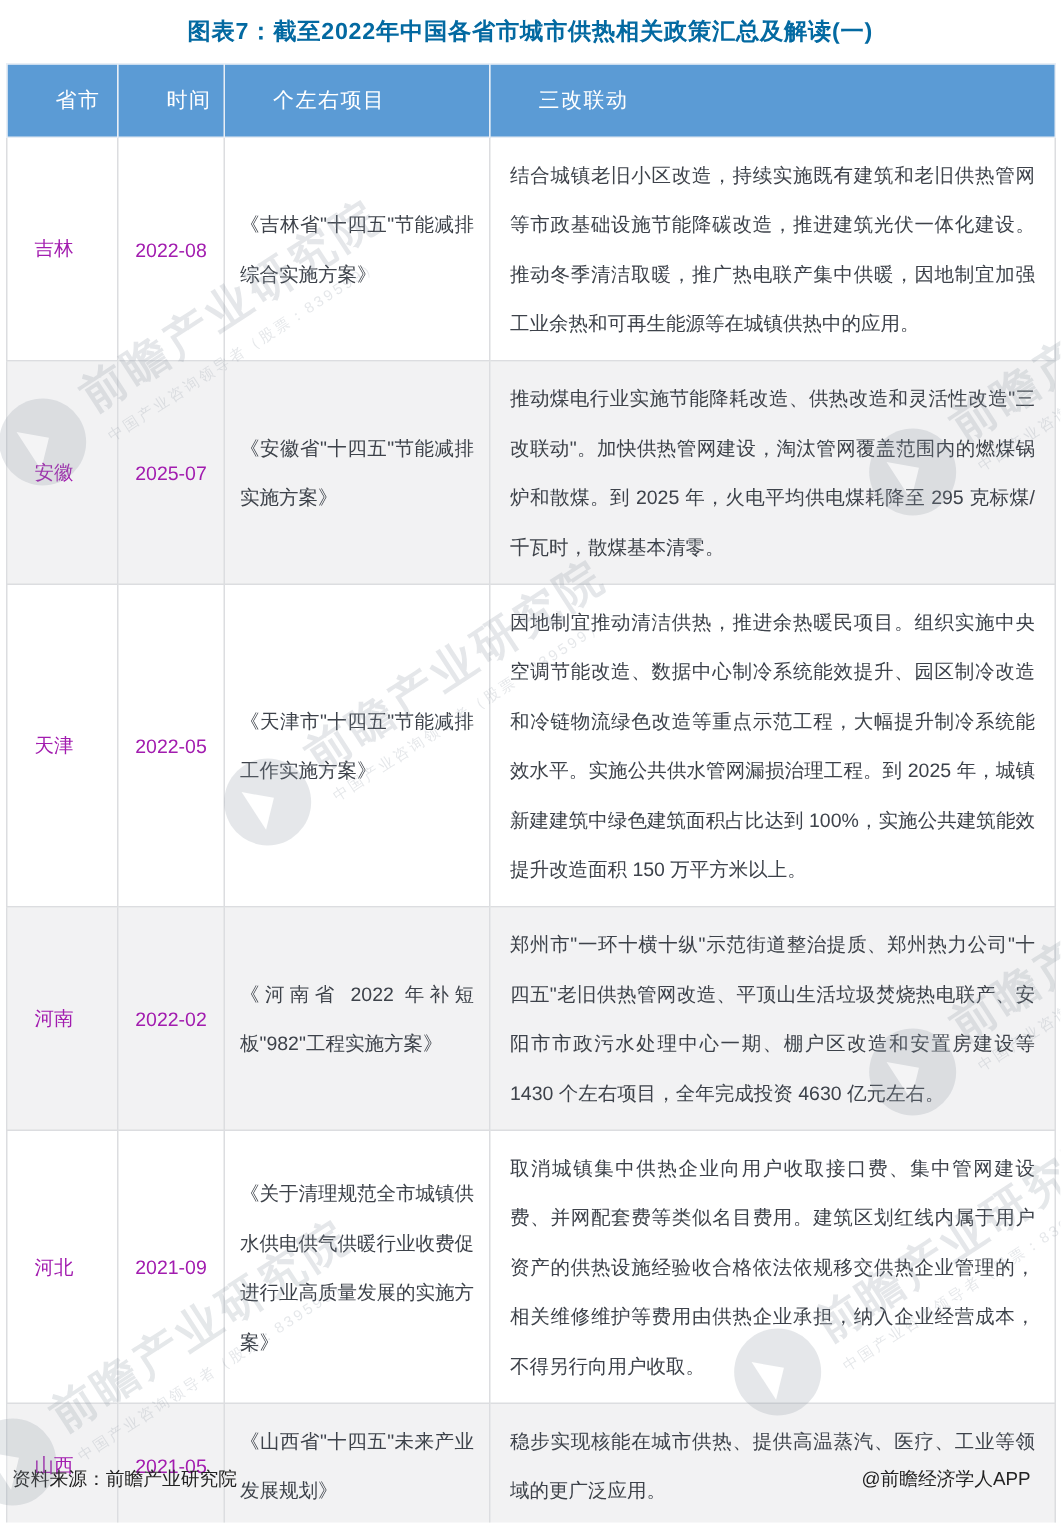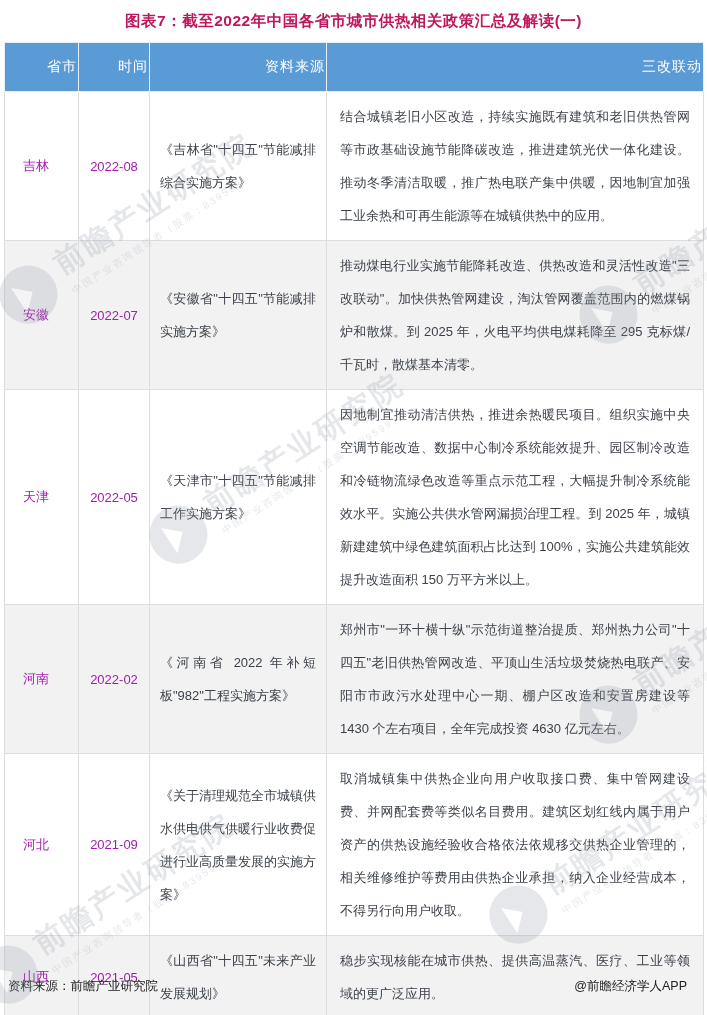--- a/index.html
+++ b/index.html
@@ -9,21 +9,21 @@
     font-family:"Liberation Sans","DejaVu Sans",sans-serif;
     position:relative;
     overflow:hidden;
     color:#3d424a;
   }
   .page{position:relative;width:707px;height:1015px;}
 
   .chart-title{
     height:42px;
     display:flex;align-items:center;justify-content:center;
-    font-size:15.5px;font-weight:bold;color:#be185d;
+    font-size:15.5px;font-weight:bold;color:#0369a1;
     letter-spacing:0.5px;
   }
 
   table.policy-table{
     border-collapse:collapse;
     table-layout:fixed;
     width:699px;
     margin:0 4px;
     position:relative;
     z-index:2;
@@ -37,21 +37,21 @@
     border:1px solid #dcdde0;
     vertical-align:middle;
     font-size:13px;
   }
   thead th{
     background:#5b9bd5;
     color:#ffffff;
     font-weight:normal;
     font-size:14px;
     height:46px;
-    text-align:right;
+    text-align:left;
     border:1px solid #e8eef5;
     letter-spacing:1px;
     padding-left:32px;
   }
   tbody tr:nth-child(even) td{background:#f2f2f3;}
   tbody tr:nth-child(odd) td{background:#ffffff;}
 
   td.cell-prov{text-align:left;padding:4px 8px 4px 18px;color:#a21caf;}
   td.cell-date{text-align:center;color:#a21caf;}
   td.cell-policy{
@@ -123,34 +123,34 @@
     <colgroup>
       <col class="c-prov">
         <col class="c-date">
         <col class="c-policy">
         <col class="c-content">
     </colgroup>
     <thead>
       <tr>
         <th>省市</th>
         <th>时间</th>
-        <th>资料来源</th>
+        <th>个左右项目</th>
         <th>三改联动</th>
       </tr>
     </thead>
     <tbody>
       <tr style="height:147px;">
         <td class="cell-prov">吉林</td>
         <td class="cell-date">2022-08</td>
         <td class="cell-policy">《吉林省"十四五"节能减排综合实施方案》</td>
         <td class="cell-content">结合城镇老旧小区改造，持续实施既有建筑和老旧供热管网等市政基础设施节能降碳改造，推进建筑光伏一体化建设。推动冬季清洁取暖，推广热电联产集中供暖，因地制宜加强工业余热和可再生能源等在城镇供热中的应用。</td>
       </tr>
       <tr style="height:148px;">
         <td class="cell-prov">安徽</td>
-        <td class="cell-date">2022-07</td>
+        <td class="cell-date">2025-07</td>
         <td class="cell-policy">《安徽省"十四五"节能减排实施方案》</td>
         <td class="cell-content">推动煤电行业实施节能降耗改造、供热改造和灵活性改造"三改联动"。加快供热管网建设，淘汰管网覆盖范围内的燃煤锅炉和散煤。到 2025 年，火电平均供电煤耗降至 295 克标煤/千瓦时，散煤基本清零。</td>
       </tr>
       <tr style="height:215px;">
         <td class="cell-prov">天津</td>
         <td class="cell-date">2022-05</td>
         <td class="cell-policy">《天津市"十四五"节能减排工作实施方案》</td>
         <td class="cell-content">因地制宜推动清洁供热，推进余热暖民项目。组织实施中央空调节能改造、数据中心制冷系统能效提升、园区制冷改造和冷链物流绿色改造等重点示范工程，大幅提升制冷系统能效水平。实施公共供水管网漏损治理工程。到 2025 年，城镇新建建筑中绿色建筑面积占比达到 100%，实施公共建筑能效提升改造面积 150 万平方米以上。</td>
       </tr>
       <tr style="height:142px;">

